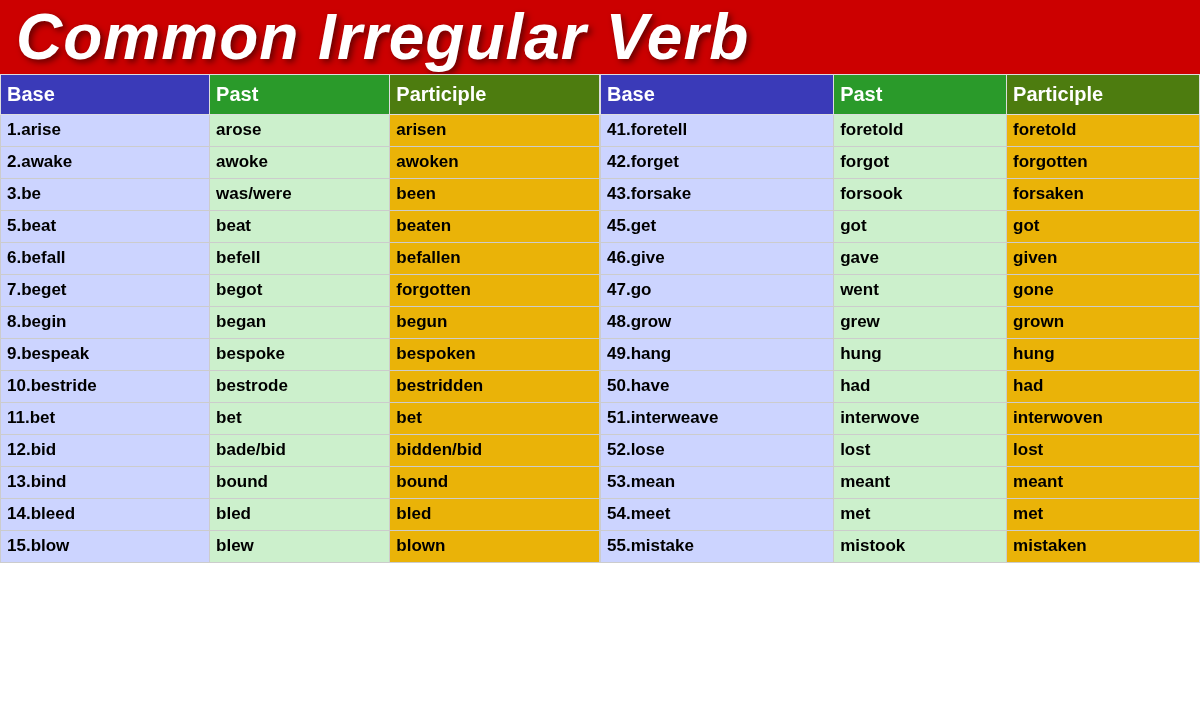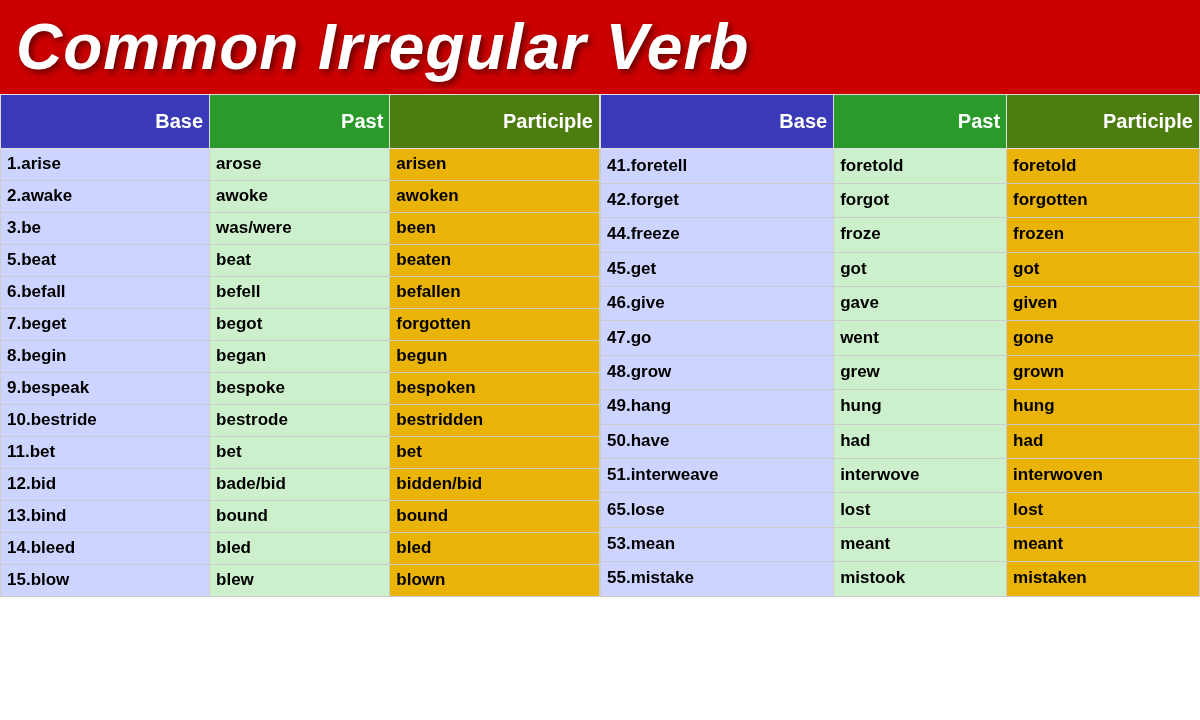--- a/index.html
+++ b/index.html
@@ -5,46 +5,46 @@
     * { margin: 0; padding: 0; box-sizing: border-box; }
     body {
       width: 1200px;
       height: 720px;
       overflow: hidden;
       font-family: Arial, sans-serif;
       background: #fff;
     }
     .title-bar {
       background: #cc0000;
-      padding: 12px 16px;
+      padding: 2px 16px;
       text-align: left;
     }
     .title-bar h1 {
       color: white;
       font-size: 64px;
       font-weight: 900;
       font-style: italic;
       text-shadow: 3px 3px 6px rgba(0,0,0,0.5);
       line-height: 1.1;
       letter-spacing: 1px;
     }
     .table-container {
       display: flex;
       width: 100%;
     }
     .half-table {
       width: 50%;
       border-collapse: collapse;
     }
     .half-table th {
-      padding: 15px 6px;
+      padding: 8px 6px;
       font-size: 20px;
       font-weight: bold;
       color: white;
-      text-align: right;
+      text-align: left;
       border: 1px solid #ddd;
     }
     .half-table td {
       padding: 4px 6px;
       font-size: 17px;
       font-weight: bold;
       border: 1px solid #ccc;
       line-height: 1.35;
     }
     .th-base { background: #3a3ab8; }
@@ -158,23 +158,23 @@
           <td class="col-base">41.foretell</td>
           <td class="col-past">foretold</td>
           <td class="col-participle">foretold</td>
         </tr>
         <tr>
           <td class="col-base">42.forget</td>
           <td class="col-past">forgot</td>
           <td class="col-participle">forgotten</td>
         </tr>
         <tr>
-          <td class="col-base">44.freeze</td>
-          <td class="col-past">froze</td>
-          <td class="col-participle">frozen</td>
+          <td class="col-base">43.forsake</td>
+          <td class="col-past">forsook</td>
+          <td class="col-participle">forsaken</td>
         </tr>
         <tr>
           <td class="col-base">45.get</td>
           <td class="col-past">got</td>
           <td class="col-participle">got</td>
         </tr>
         <tr>
           <td class="col-base">46.give</td>
           <td class="col-past">gave</td>
           <td class="col-participle">given</td>
@@ -198,29 +198,34 @@
           <td class="col-base">50.have</td>
           <td class="col-past">had</td>
           <td class="col-participle">had</td>
         </tr>
         <tr>
           <td class="col-base">51.interweave</td>
           <td class="col-past">interwove</td>
           <td class="col-participle">interwoven</td>
         </tr>
         <tr>
-          <td class="col-base">65.lose</td>
+          <td class="col-base">52.lose</td>
           <td class="col-past">lost</td>
           <td class="col-participle">lost</td>
         </tr>
         <tr>
           <td class="col-base">53.mean</td>
           <td class="col-past">meant</td>
           <td class="col-participle">meant</td>
         </tr>
         <tr>
+          <td class="col-base">54.meet</td>
+          <td class="col-past">met</td>
+          <td class="col-participle">met</td>
+        </tr>
+        <tr>
           <td class="col-base">55.mistake</td>
           <td class="col-past">mistook</td>
           <td class="col-participle">mistaken</td>
         </tr>
       </tbody>
   </table>
 </div>
 
 </body></html>

